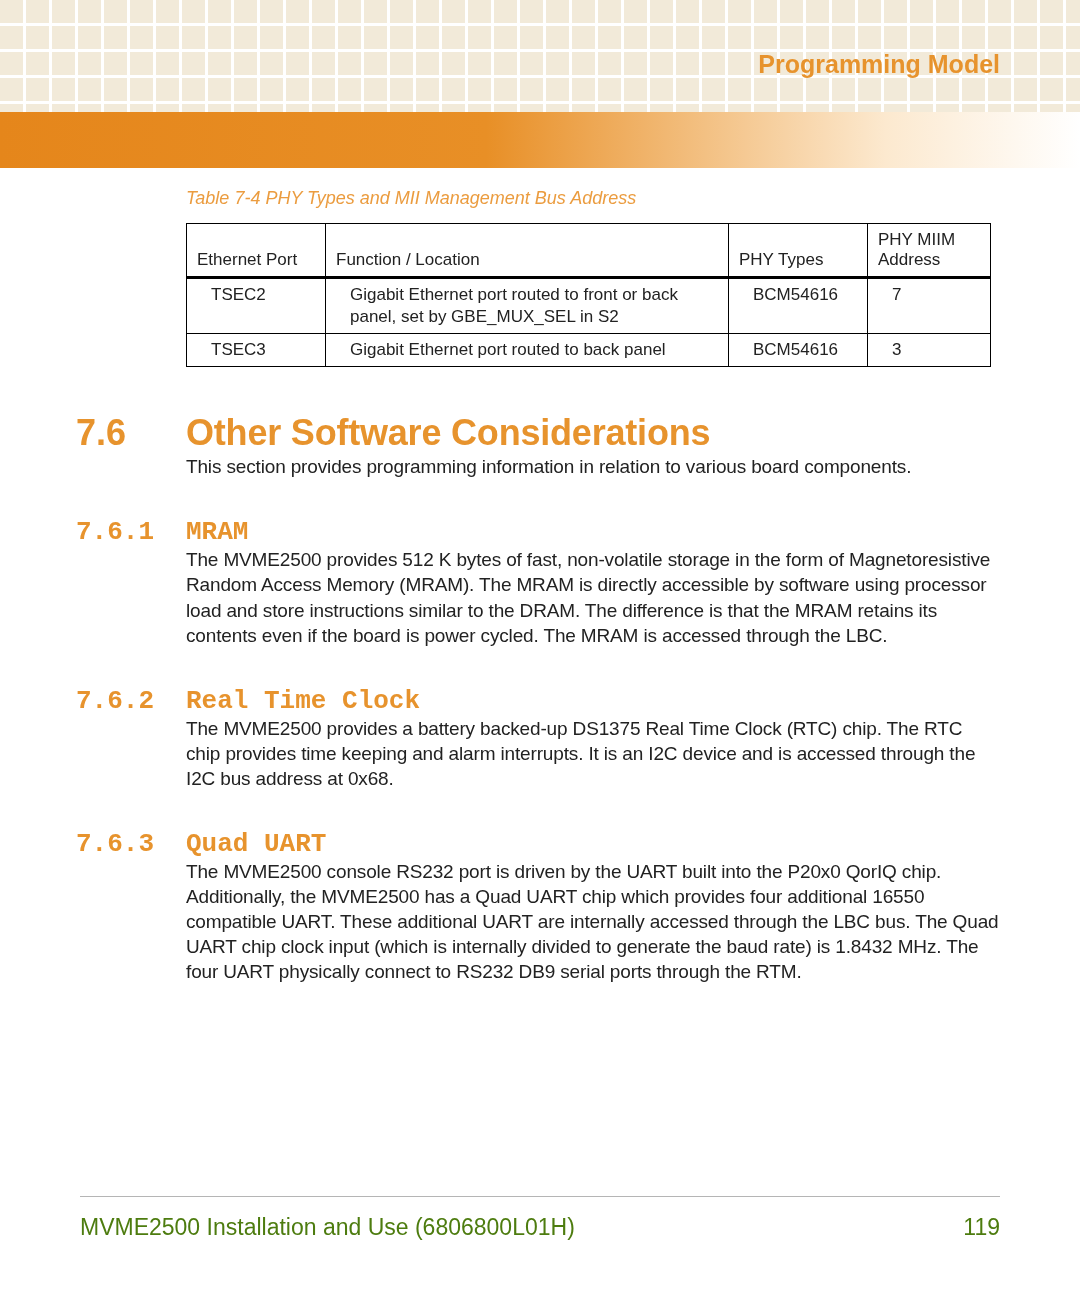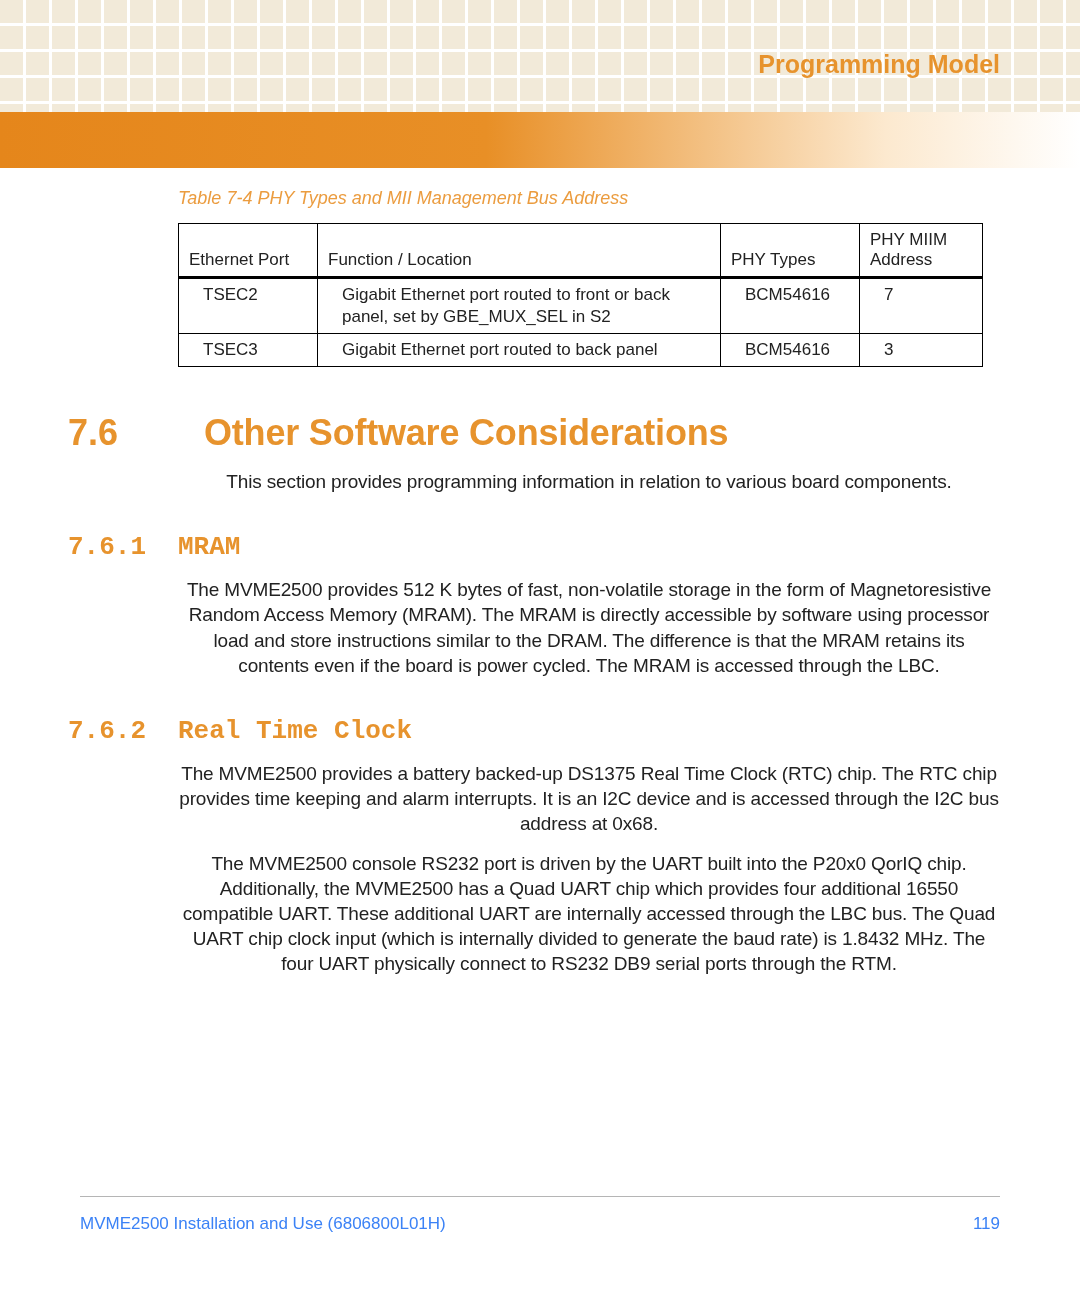--- a/index.html
+++ b/index.html
@@ -37,21 +37,21 @@
     position: absolute;
     top: 112px;
     left: 0;
     width: 1080px;
     height: 56px;
     background: linear-gradient(90deg, #e5861b 0%, #e88f26 45%, #fce9cf 82%, #ffffff 100%);
   }
   .content {
     position: absolute;
     top: 188px;
-    left: 68px;
+    left: 76px;
     right: 80px;
   }
   .table-caption {
     color: #eb9c3f;
     font-style: italic;
     font-size: 18px;
     margin-left: 110px;
     margin-bottom: 14px;
   }
   table.data {
@@ -79,38 +79,35 @@
   .col-port { width: 118px; }
   .col-func { width: auto; }
   .col-types { width: 118px; }
   .col-addr { width: 102px; }
   .h1-wrap {
     margin-top: 45px;
     display: flex;
     align-items: baseline;
     color: #e7932d;
     font-weight: 700;
-    gap: 26px;
   }
   .h1-num {
     font-size: 36px;
     width: 110px;
     flex-shrink: 0;
   }
   .h1-title {
     font-size: 36px;
     letter-spacing: -0.2px;
   }
   .para {
     margin-left: 110px;
     font-size: 19px;
     line-height: 1.32;
-    margin-top: 15px;
     letter-spacing: -0.15px;
-    text-align: center;
   }
   .h2-wrap {
     margin-top: 38px;
     display: flex;
     align-items: baseline;
     color: #e7932d;
     font-weight: 700;
     font-family: Liberation Mono, monospace;
   }
   .h2-num {
@@ -126,22 +123,22 @@
     left: 80px;
     right: 80px;
     top: 1196px;
     border-top: 1px solid #b5b5b5;
   }
   .footer {
     position: absolute;
     left: 80px;
     right: 80px;
     top: 1214px;
-    font-size: 17px;
-    color: #3b82f6;
+    font-size: 23px;
+    color: #4d7c0f;
     display: flex;
     justify-content: space-between;
   }
 </style>
 </head>
 <body>
 
 <div class="grid-pattern"></div>
 <div class="chapter-title">Programming Model</div>
 <div class="orange-band"></div>
@@ -187,20 +184,24 @@
     <span class="h2-title">MRAM</span>
   </div>
   <div class="para">The MVME2500 provides 512 K bytes of fast, non-volatile storage in the form of Magnetoresistive Random Access Memory (MRAM). The MRAM is directly accessible by software using processor load and store instructions similar to the DRAM. The difference is that the MRAM retains its contents even if the board is power cycled. The MRAM is accessed through the LBC.</div>
 
   <div class="h2-wrap">
     <span class="h2-num">7.6.2</span>
     <span class="h2-title">Real Time Clock</span>
   </div>
   <div class="para">The MVME2500 provides a battery backed-up DS1375 Real Time Clock (RTC) chip. The RTC chip provides time keeping and alarm interrupts. It is an I2C device and is accessed through the I2C bus address at 0x68.</div>
 
+  <div class="h2-wrap">
+    <span class="h2-num">7.6.3</span>
+    <span class="h2-title">Quad UART</span>
+  </div>
   <div class="para">The MVME2500 console RS232 port is driven by the UART built into the P20x0 QorIQ chip. Additionally, the MVME2500 has a Quad UART chip which provides four additional 16550 compatible UART. These additional UART are internally accessed through the LBC bus. The Quad UART chip clock input (which is internally divided to generate the baud rate) is 1.8432 MHz. The four UART physically connect to RS232 DB9 serial ports through the RTM.</div>
 
 </div>
 
 <div class="footer-rule"></div>
 <div class="footer">
   <span>MVME2500 Installation and Use (6806800L01H)</span>
   <span>119</span>
 </div>
 

